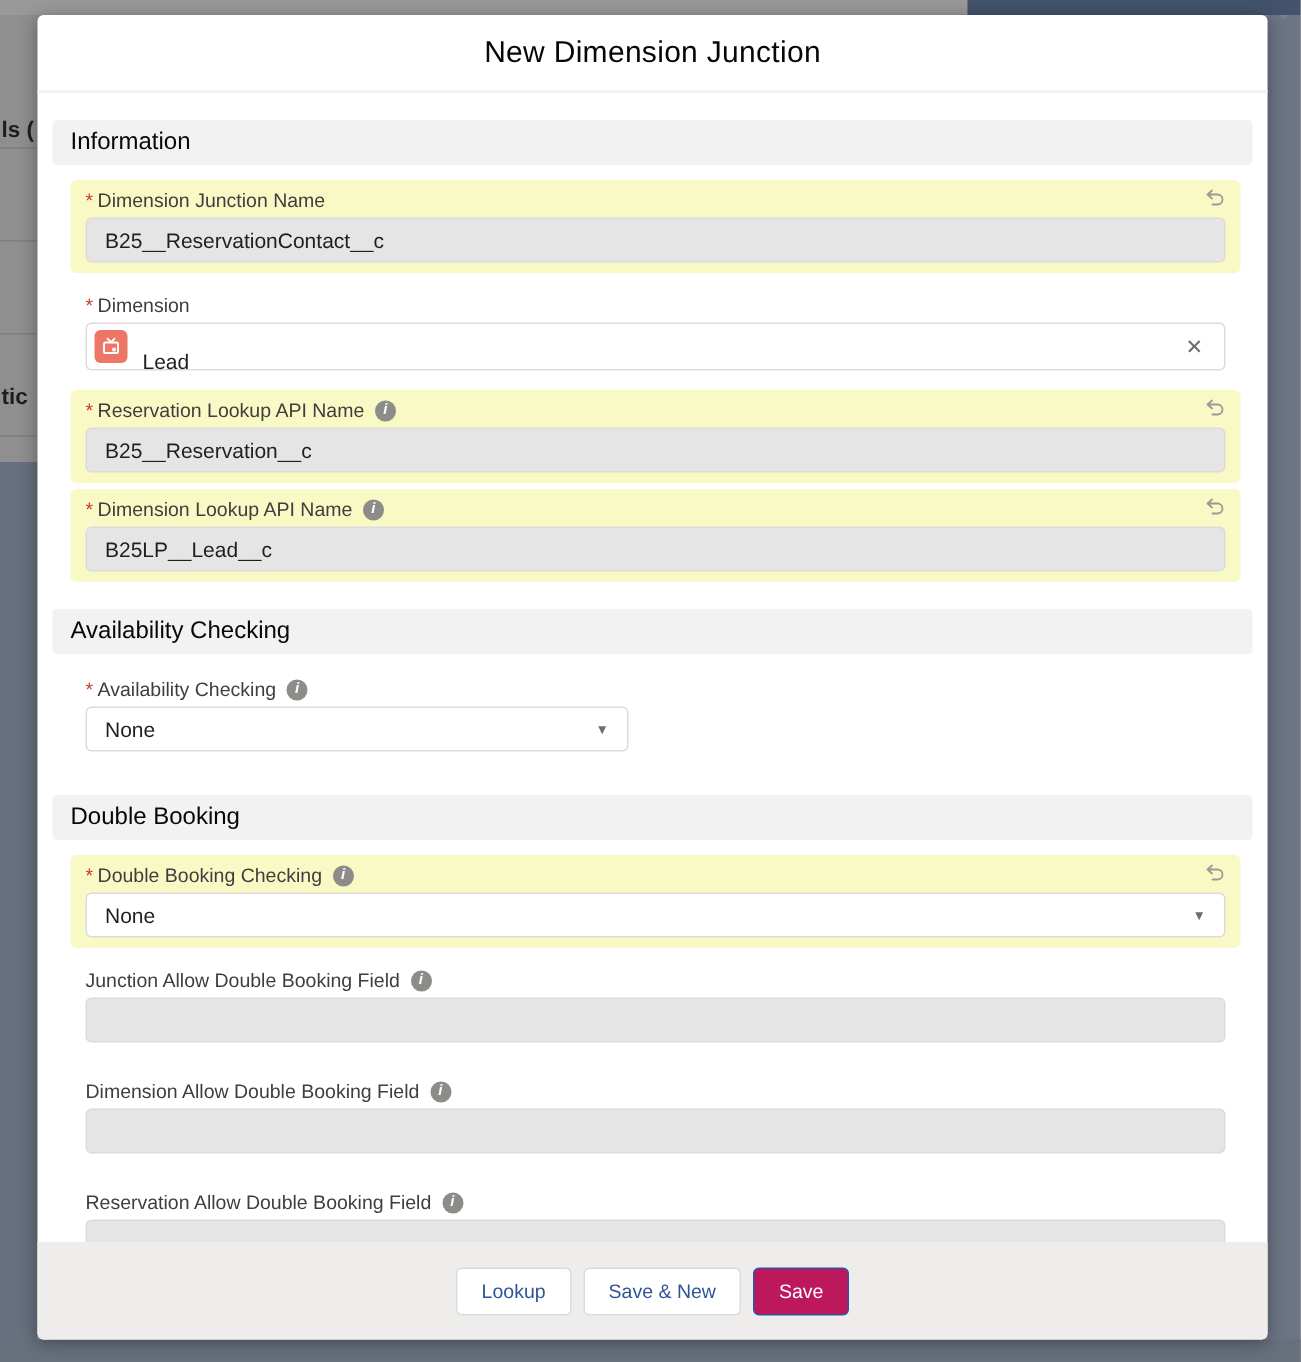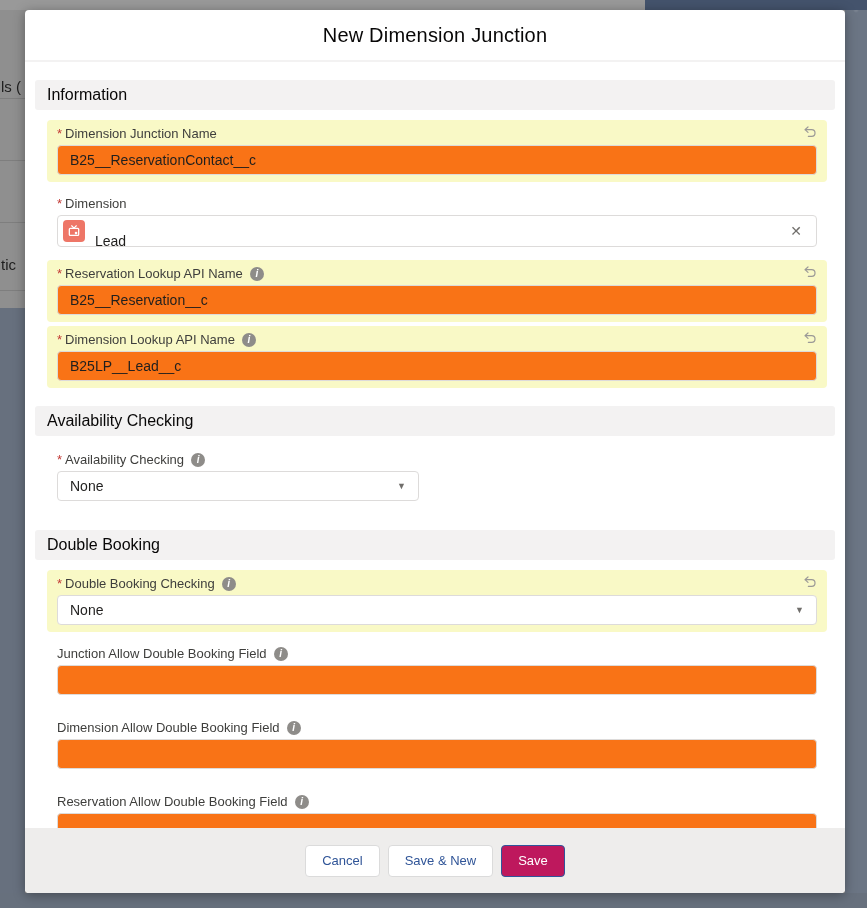--- a/index.html
+++ b/index.html
@@ -6,21 +6,21 @@
   html,body { width:867px; height:908px; overflow:hidden;
               font-family:"Liberation Sans", sans-serif; background:#8f8f8f; }
 
   
   .bd-topband { position:absolute; left:0; top:0; width:645px; height:10px; background:#999; }
   .bd-navy    { position:absolute; left:645px; top:0; width:222px; height:10px;
                 background:#44536c;
                 background-image:radial-gradient(circle at 30% 120%, rgba(255,255,255,.12) 0 1px, transparent 2px),
                                  radial-gradient(circle at 70% -20%, rgba(255,255,255,.10) 0 1px, transparent 2px); }
   .bd-left    { position:absolute; left:0; top:10px; width:25px; height:298px; background:#8f8f8f; overflow:hidden; }
-  .bd-left .frag { position:absolute; left:1px; font-weight:normal; font-size:15px; color:#1e1e1e; }
+  .bd-left .frag { position:absolute; left:1px; font-weight:bold; font-size:15px; color:#1e1e1e; }
   .bd-left .f1 { top:68px; }
   .bd-left .f2 { top:246px; }
   .bd-line { position:absolute; left:0; width:25px; height:1px; background:#7e7e7e; }
   .bd-leftlow { position:absolute; left:0; top:308px; width:25px; height:600px; background:#67707e; }
   .bd-right   { position:absolute; left:845px; top:10px; width:22px; height:898px; background:#6b7584;
                 background-image:radial-gradient(circle at 50% 0%, rgba(255,255,255,.10) 0 1px, transparent 3px); }
   .bd-bottom  { position:absolute; left:0; top:893px; width:867px; height:15px; background:#67707d; }
 
   
   .modal { position:absolute; left:25px; top:10px; width:820px; height:883px;
@@ -43,21 +43,21 @@
 
   .label-row { display:flex; align-items:center; height:18px; margin-bottom:2px; }
   .req { color:#c23934; font-size:13px; margin-right:3px; line-height:18px; }
   .lbl { font-size:13px; color:#3e3e3c; line-height:18px; }
   .info { width:14px; height:14px; border-radius:50%; background:#8e8c89; color:#fff;
           font-size:10px; line-height:14px; text-align:center; margin-left:7px;
           font-style:italic; font-weight:bold; display:inline-block; }
   .info span { font-style:italic; }
 
   .txt { width:100%; height:30px; border:1px solid #dddbda; border-radius:4px;
-         padding:0 12px; font-size:14px; color:#201f1e; background:#f97316; outline:none;
+         padding:0 12px; font-size:14px; color:#201f1e; background:#e5e5e5; outline:none;
          font-family:"Liberation Sans", sans-serif; }
 
   .undo { position:absolute; top:4px; right:9px; cursor:pointer; }
 
   .combobox { height:32px; border:1px solid #dddbda; border-radius:4px; background:#fff;
               display:flex; align-items:center; padding:0 12px 0 5px; }
   .lead-chip { width:22px; height:22px; border-radius:4px; background:#ee7667;
                display:flex; align-items:center; justify-content:center; margin-right:10px; }
   .combobox .val { font-size:14px; color:#201f1e; flex:1;margin-top:19px; }
   .clear { color:#706e6b; font-size:14px; cursor:pointer; padding:0 2px; }
@@ -223,18 +223,18 @@
       <div class="label-row">
         <span class="lbl">Reservation Allow Double Booking Field</span>
         <span class="info"><span>i</span></span>
       </div>
       <input class="txt" type="text" value="" style="">
     </div>
 
   </div>
 
   <div class="modal-footer">
-    <button class="btn btn-neutral">Cancel</button>
+    <button class="btn btn-neutral">Lookup</button>
     <button class="btn btn-neutral">Save &amp; New</button>
     <button class="btn btn-brand">Save</button>
   </div>
 
 </div>
 
 </body></html>

